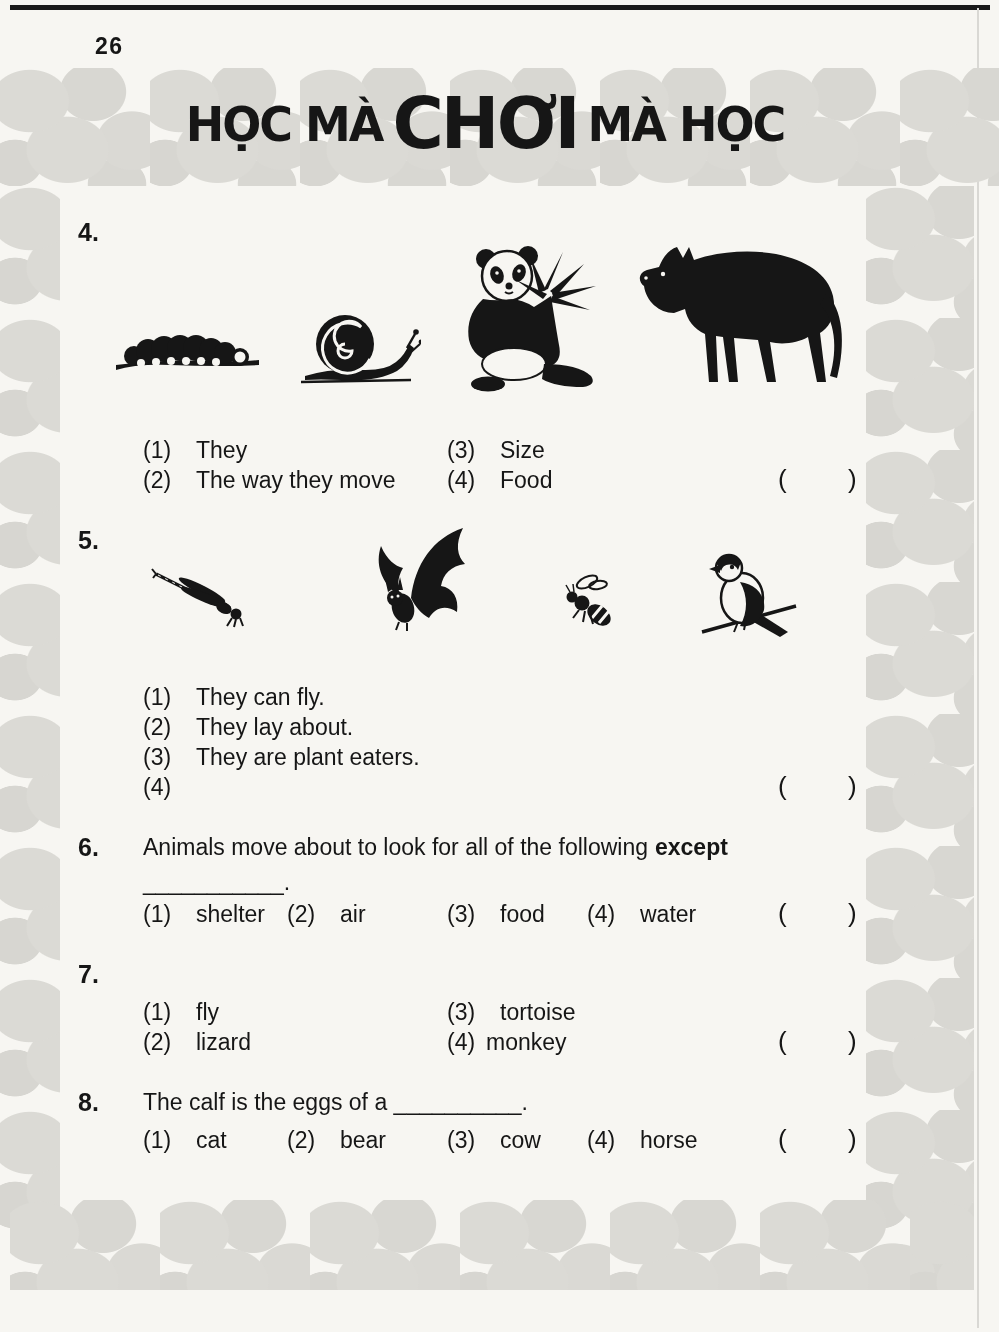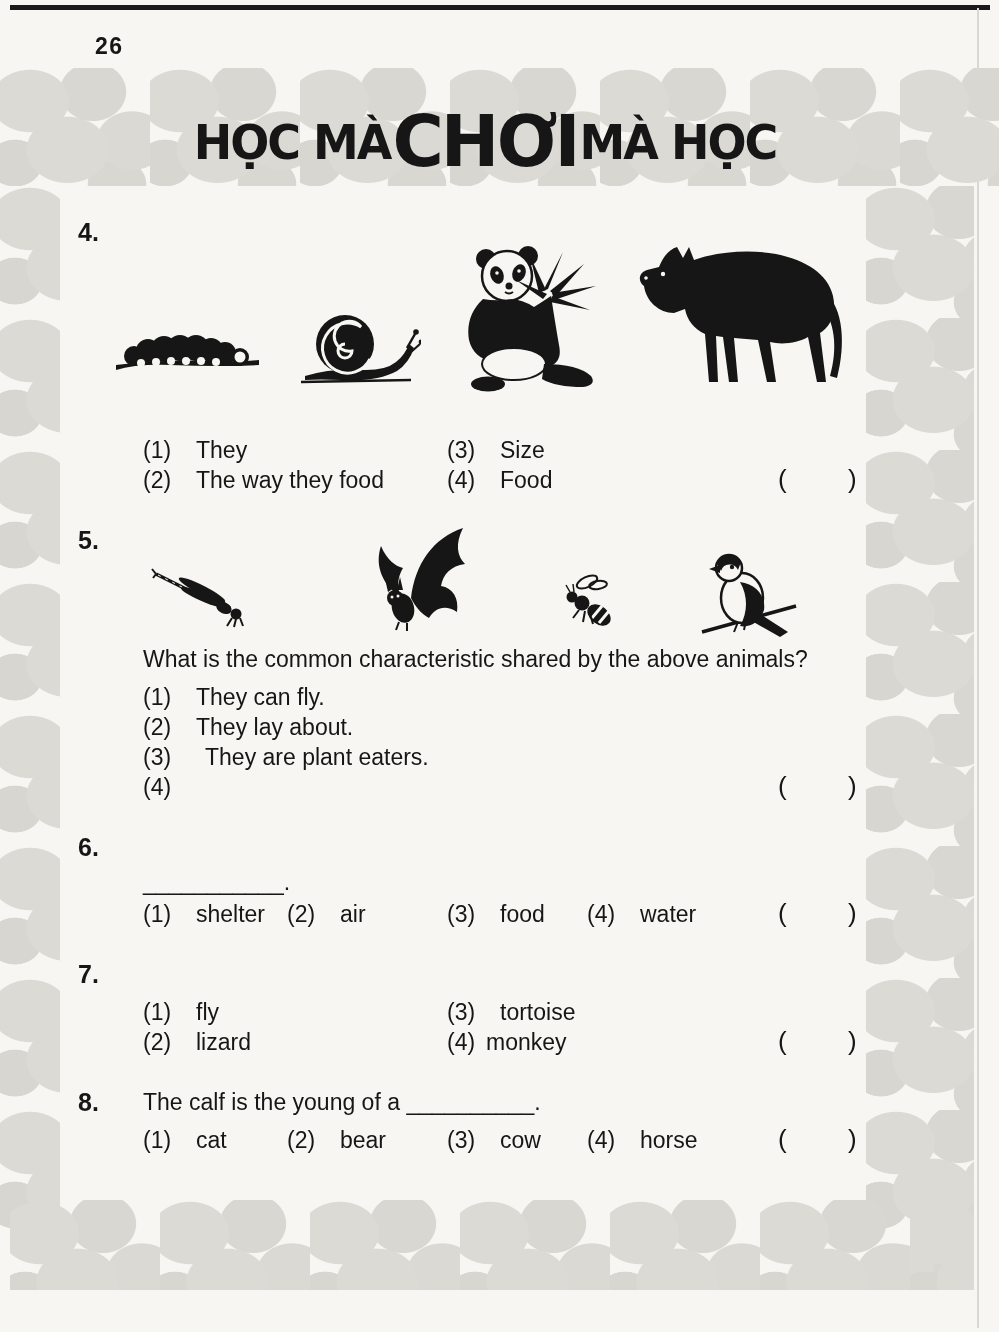--- a/index.html
+++ b/index.html
@@ -21,22 +21,22 @@
     background-size:150px 132px;
   }
   .band-top    { left:0;   top:68;   width:999px; height:118px; top:68px; }
   .band-left   { left:0;   top:186px; width:60px;  height:1056px; }
   .band-right  { left:866px; top:186px; width:108px; height:1104px; }
   .band-bottom { left:10px; top:1200px; width:964px; height:90px; }
   .topline { position:absolute; left:10px; top:5px; width:980px; height:5px; background:#1a1a1a; }
   .edge    { position:absolute; left:977px; top:8px; width:2px; height:1320px; background:#d9d8d4; }
   .pageno  { position:absolute; left:95px; top:33px; font-size:23px; font-weight:bold; letter-spacing:1.5px; }
   
-  .title { position:absolute; left:0; top:94px; width:970px; height:96px;
-           display:flex; justify-content:center; align-items:center; gap:0; }
+  .title { position:absolute; left:0; top:76px; width:970px; height:96px;
+           display:flex; justify-content:center; align-items:center; gap:8px; }
   .t-sm { font-family:"DejaVu Sans", sans-serif; font-weight:900; font-size:46px; letter-spacing:-2px; transform:scaleY(1.05); }
   .t-lg { font-family:"DejaVu Sans", sans-serif; font-weight:900; font-size:70px; letter-spacing:-3px; transform:scaleY(1.02); margin:0 2px; }
   
   .qnum  { position:absolute; left:78px; font-size:25px; font-weight:bold; }
   .qtext { position:absolute; font-size:23px; line-height:28px; white-space:nowrap; }
   .bold  { font-weight:bold; margin-left:7px; }
   .optrow { position:absolute; left:143px; width:740px; height:30px; font-size:23px; }
   .onum, .olab { position:absolute; top:0; white-space:nowrap; }
   .br { position:absolute; top:-3px; font-size:26px; }
   .imgrow { position:absolute; display:flex; justify-content:space-between; align-items:flex-end; }
@@ -133,21 +133,21 @@
   </div>
 
   <div class="optrow" style="top:437px">
     <span class="onum" style="left:0">(1)</span>
     <span class="olab" style="left:53px">They</span>
     <span class="onum" style="left:304px">(3)</span>
     <span class="olab" style="left:357px">Size</span>
   </div>
   <div class="optrow" style="top:467px">
     <span class="onum" style="left:0">(2)</span>
-    <span class="olab" style="left:53px">The way they food</span>
+    <span class="olab" style="left:53px">The way they move</span>
     <span class="onum" style="left:304px">(4)</span>
     <span class="olab" style="left:357px">Food</span>
     <span class="br" style="left:635px">(</span>
     <span class="br" style="left:705px">)</span>
   </div>
 
   <div class="qnum" style="top:526px">5.</div>
 
   <div class="imgrow" style="left:150px;top:516px;width:650px;height:126px">
 
@@ -192,40 +192,42 @@
       <ellipse cx="44" cy="58" rx="21" ry="25" fill="#f7f6f2" stroke="#161616" stroke-width="2.5"></ellipse>
       <path d="M42 42 C58 44 68 56 66 70 C62 82 52 88 42 86 C50 72 50 56 42 42 Z" fill="#161616"></path>
       <circle cx="31" cy="28" r="13" fill="#f7f6f2" stroke="#161616" stroke-width="2.5"></circle>
       <path d="M19 24 A13 13 0 0 1 43 22 L40 30 A9 9 0 0 0 23 31 Z" fill="#161616"></path>
       <circle cx="34" cy="27" r="2.2" fill="#161616"></circle>
       <path d="M11 29 L22 25 L22 33 Z" fill="#161616"></path>
       <path d="M40 82 L36 92 M48 80 L46 90" stroke="#161616" stroke-width="2" fill="none"></path>
     </svg>
   </div>
 
-  <div class="qtext" style="left:143px;top:645px">What is the common characteristic shared by the above animals?</div>
   <div class="optrow" style="top:684px">
     <span class="onum" style="left:0">(1)</span>
     <span class="olab" style="left:53px">They can fly.</span>
   </div>
   <div class="optrow" style="top:714px">
     <span class="onum" style="left:0">(2)</span>
     <span class="olab" style="left:53px">They lay about.</span>
   </div>
   <div class="optrow" style="top:744px">
     <span class="onum" style="left:0">(3)</span>
-    <span class="olab" style="left:62px">They are plant eaters.</span>
+    <span class="olab" style="left:53px">They are plant eaters.</span>
   </div>
   <div class="optrow" style="top:774px">
     <span class="onum" style="left:0">(4)</span>
     <span class="br" style="left:635px">(</span>
     <span class="br" style="left:705px">)</span>
   </div>
 
   <div class="qnum" style="top:833px">6.</div>
+  <div class="qtext" style="left:143px;top:833px">
+    <span>Animals move about to look for all of the following</span><span class="bold">except</span>
+  </div>
   <div class="qtext" style="left:143px;top:868px">___________.</div>
   <div class="optrow" style="top:901px">
     <span class="onum" style="left:0">(1)</span>
     <span class="olab" style="left:53px">shelter</span>
     <span class="onum" style="left:144px">(2)</span>
     <span class="olab" style="left:197px">air</span>
     <span class="onum" style="left:304px">(3)</span>
     <span class="olab" style="left:357px">food</span>
     <span class="onum" style="left:444px">(4)</span>
     <span class="olab" style="left:497px">water</span>
@@ -243,21 +245,21 @@
   <div class="optrow" style="top:1029px">
     <span class="onum" style="left:0">(2)</span>
     <span class="olab" style="left:53px">lizard</span>
     <span class="onum" style="left:304px">(4)</span>
     <span class="olab" style="left:343px">monkey</span>
     <span class="br" style="left:635px">(</span>
     <span class="br" style="left:705px">)</span>
   </div>
 
   <div class="qnum" style="top:1088px">8.</div>
-  <div class="qtext" style="left:143px;top:1088px">The calf is the young of a __________.</div>
+  <div class="qtext" style="left:143px;top:1088px">The calf is the eggs of a __________.</div>
   <div class="optrow" style="top:1127px">
     <span class="onum" style="left:0">(1)</span>
     <span class="olab" style="left:53px">cat</span>
     <span class="onum" style="left:144px">(2)</span>
     <span class="olab" style="left:197px">bear</span>
     <span class="onum" style="left:304px">(3)</span>
     <span class="olab" style="left:357px">cow</span>
     <span class="onum" style="left:444px">(4)</span>
     <span class="olab" style="left:497px">horse</span>
     <span class="br" style="left:635px">(</span>

